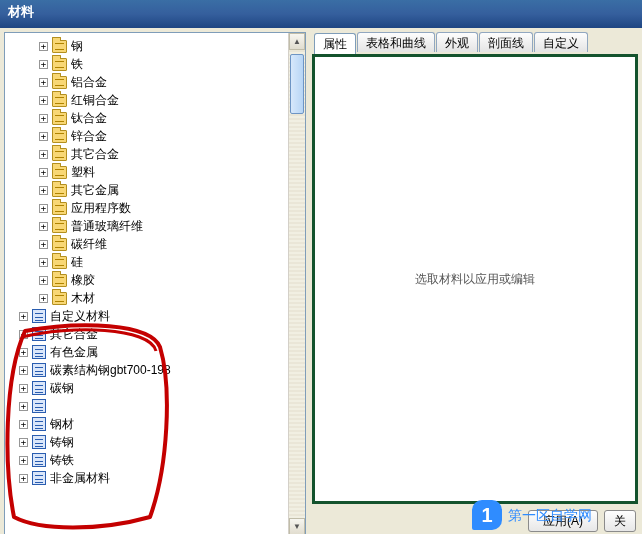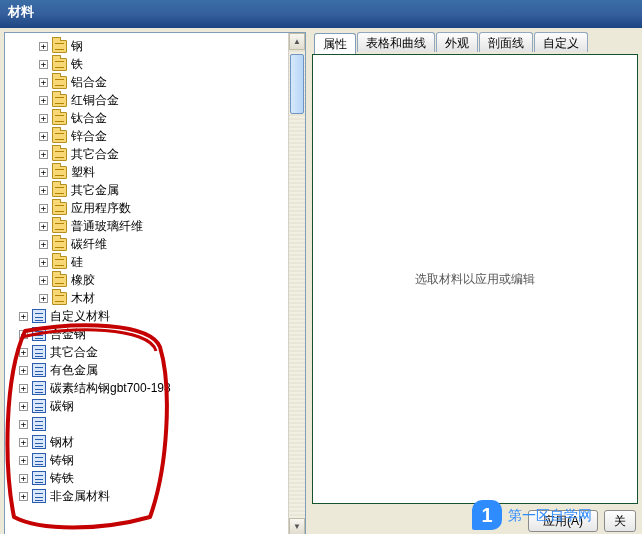--- a/index.html
+++ b/index.html
@@ -151,21 +151,21 @@
   }
   .tab.active {
     background: #fff;
     position: relative;
     top: 1px;
     height: 21px;
     border-color: #7f9db9;
   }
   .pane {
     flex: 1;
-    border: 1px solid #14532d;
+    border: 3px solid #14532d;
     background: #fff;
     display: flex;
     align-items: center;
     justify-content: center;
     color: #555;
   }
   .btnrow {
     display: flex;
     gap: 6px;
     padding: 6px 2px 4px 0;
@@ -288,25 +288,20 @@
           </div>
           <div class="tree-item lvl1">
             <span class="expander">+</span>
             <span class="folder-icon list"></span>
             <span>木材</span>
           </div>
           <div class="tree-item lvl0">
             <span class="expander">+</span>
             <span class="doclist-icon"></span>
             <span>自定义材料</span>
-          </div>
-          <div class="tree-item lvl0">
-            <span class="expander">+</span>
-            <span class="doclist-icon"></span>
-            <span>合金钢</span>
           </div>
           <div class="tree-item lvl0">
             <span class="expander">+</span>
             <span class="doclist-icon"></span>
             <span>其它合金</span>
           </div>
           <div class="tree-item lvl0">
             <span class="expander">+</span>
             <span class="doclist-icon"></span>
             <span>有色金属</span>

